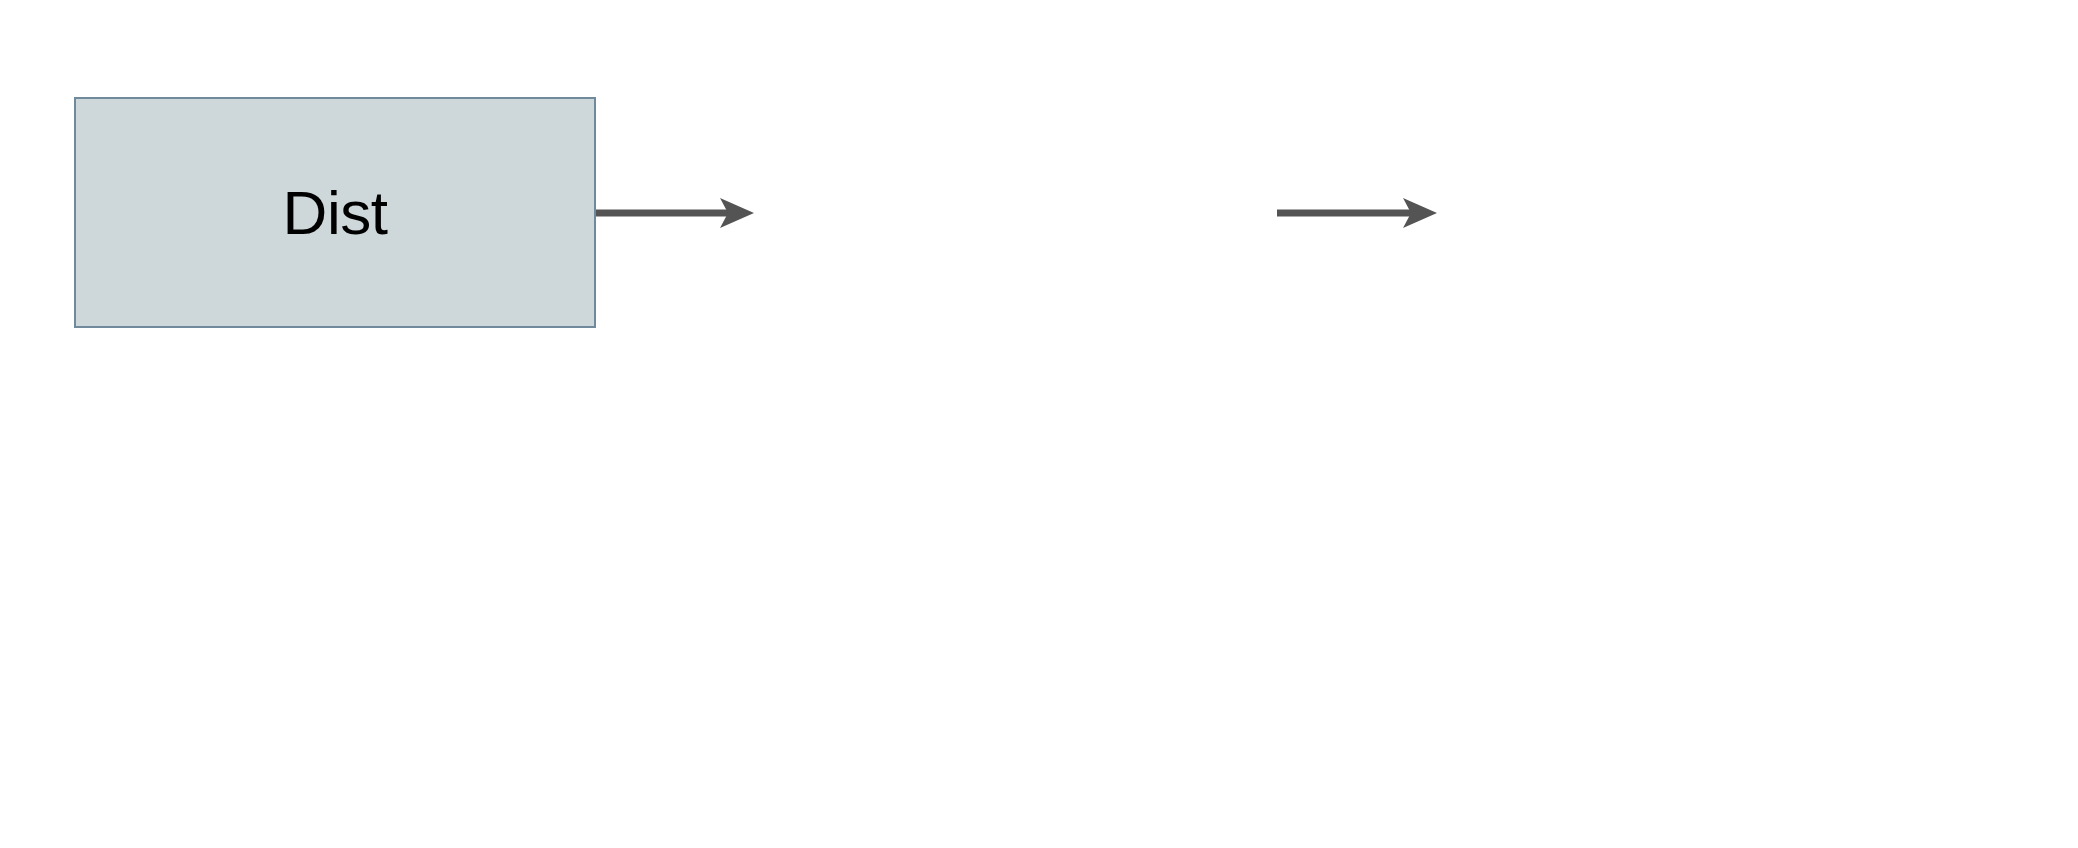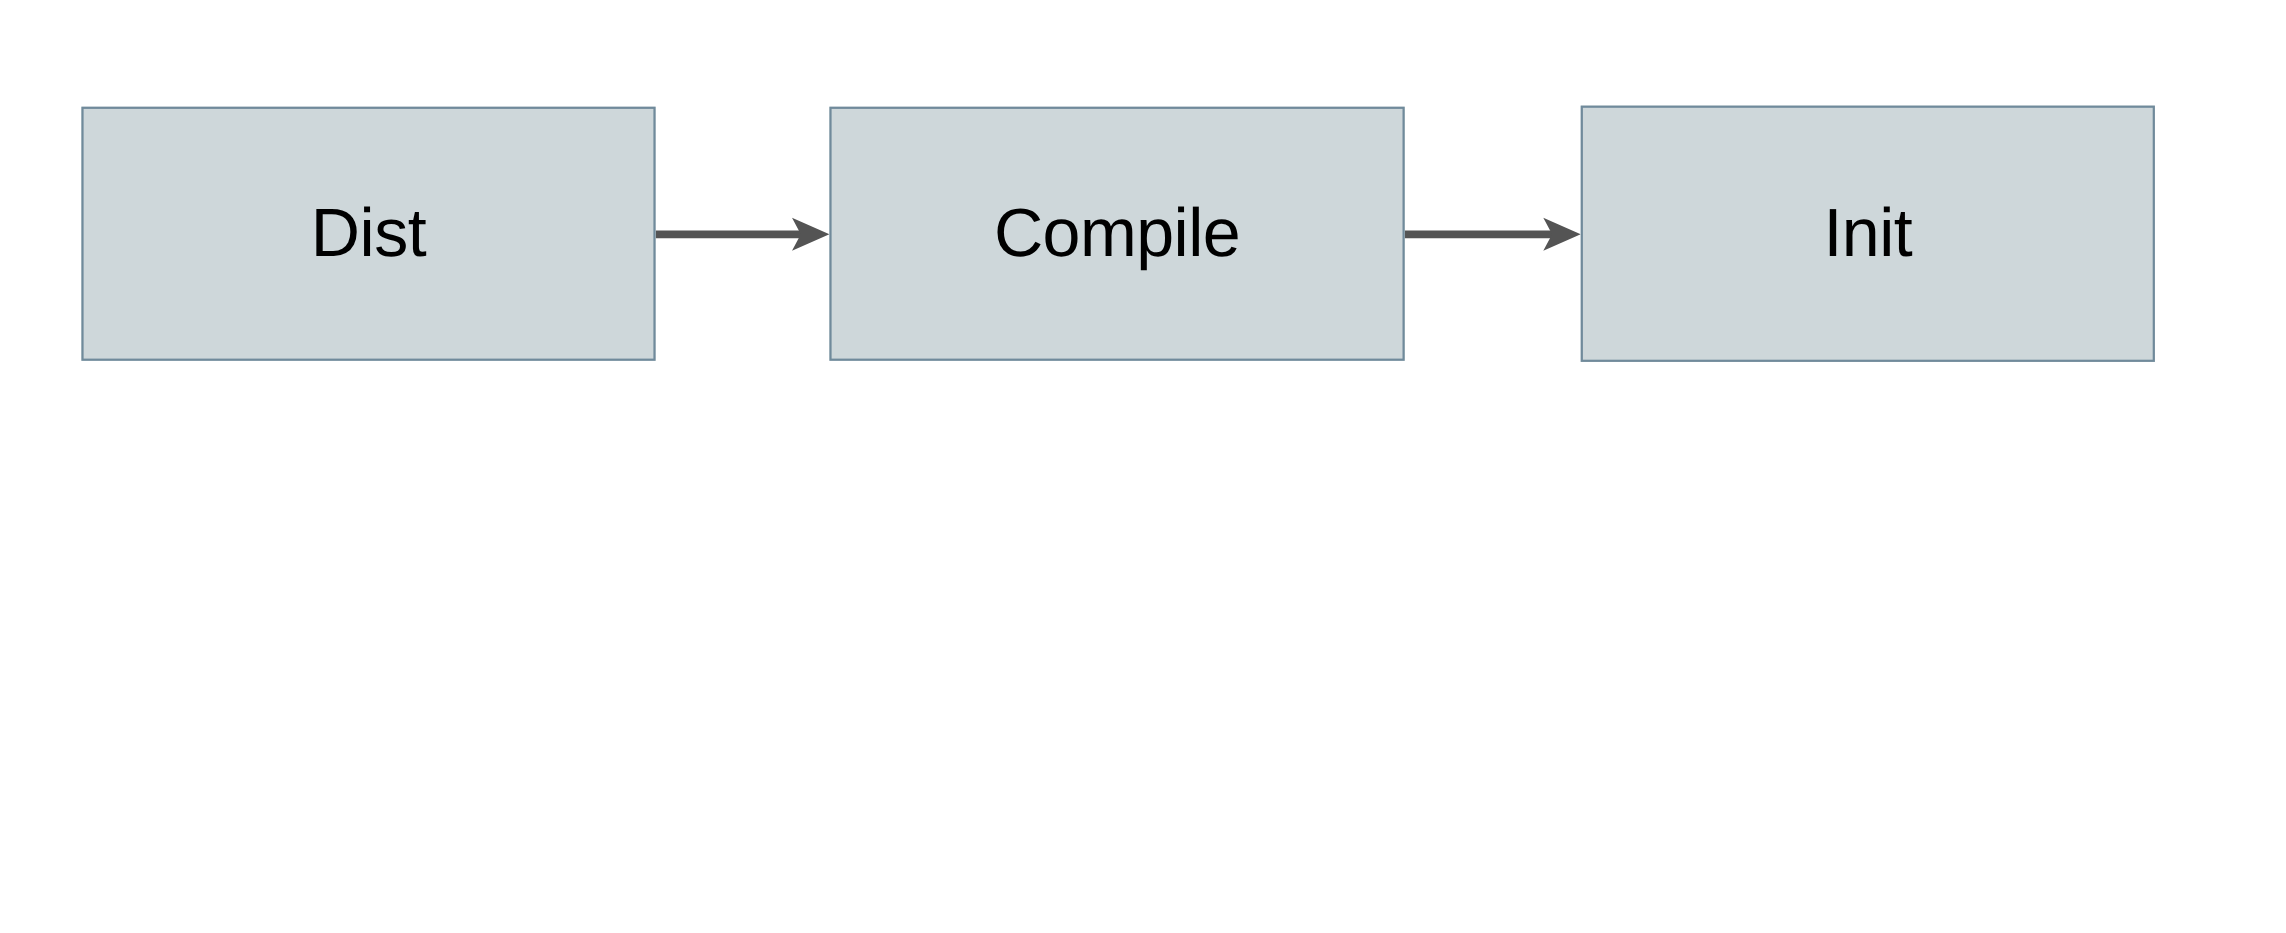--- a/index.html
+++ b/index.html
@@ -64,22 +64,16 @@
 
   <svg class="edge" style="left:1261px; top:183px; width:192px; height:60px;" viewBox="0 0 192 60" width="192" height="60">
     <line class="edge-line" x1="16" y1="30" x2="154" y2="30"></line>
     <path class="edge-head" d="M 176 30 L 142 45 L 150 30 L 142 15 Z"></path>
   </svg>
 
   <div class="node" style="left:74px; top:97px; width:522px; height:231px;">
     <span class="node-label">Dist</span>
   </div>
 
-  <div class="node" style="left:754px; top:97px; width:523px; height:231px;">
-    <span class="node-label">Compile</span>
-  </div>
 
-  <div class="node" style="left:1437px; top:96px; width:522px; height:233px;">
-    <span class="node-label">Init</span>
-  </div>
 
 
 </div>
 
 </body></html>

